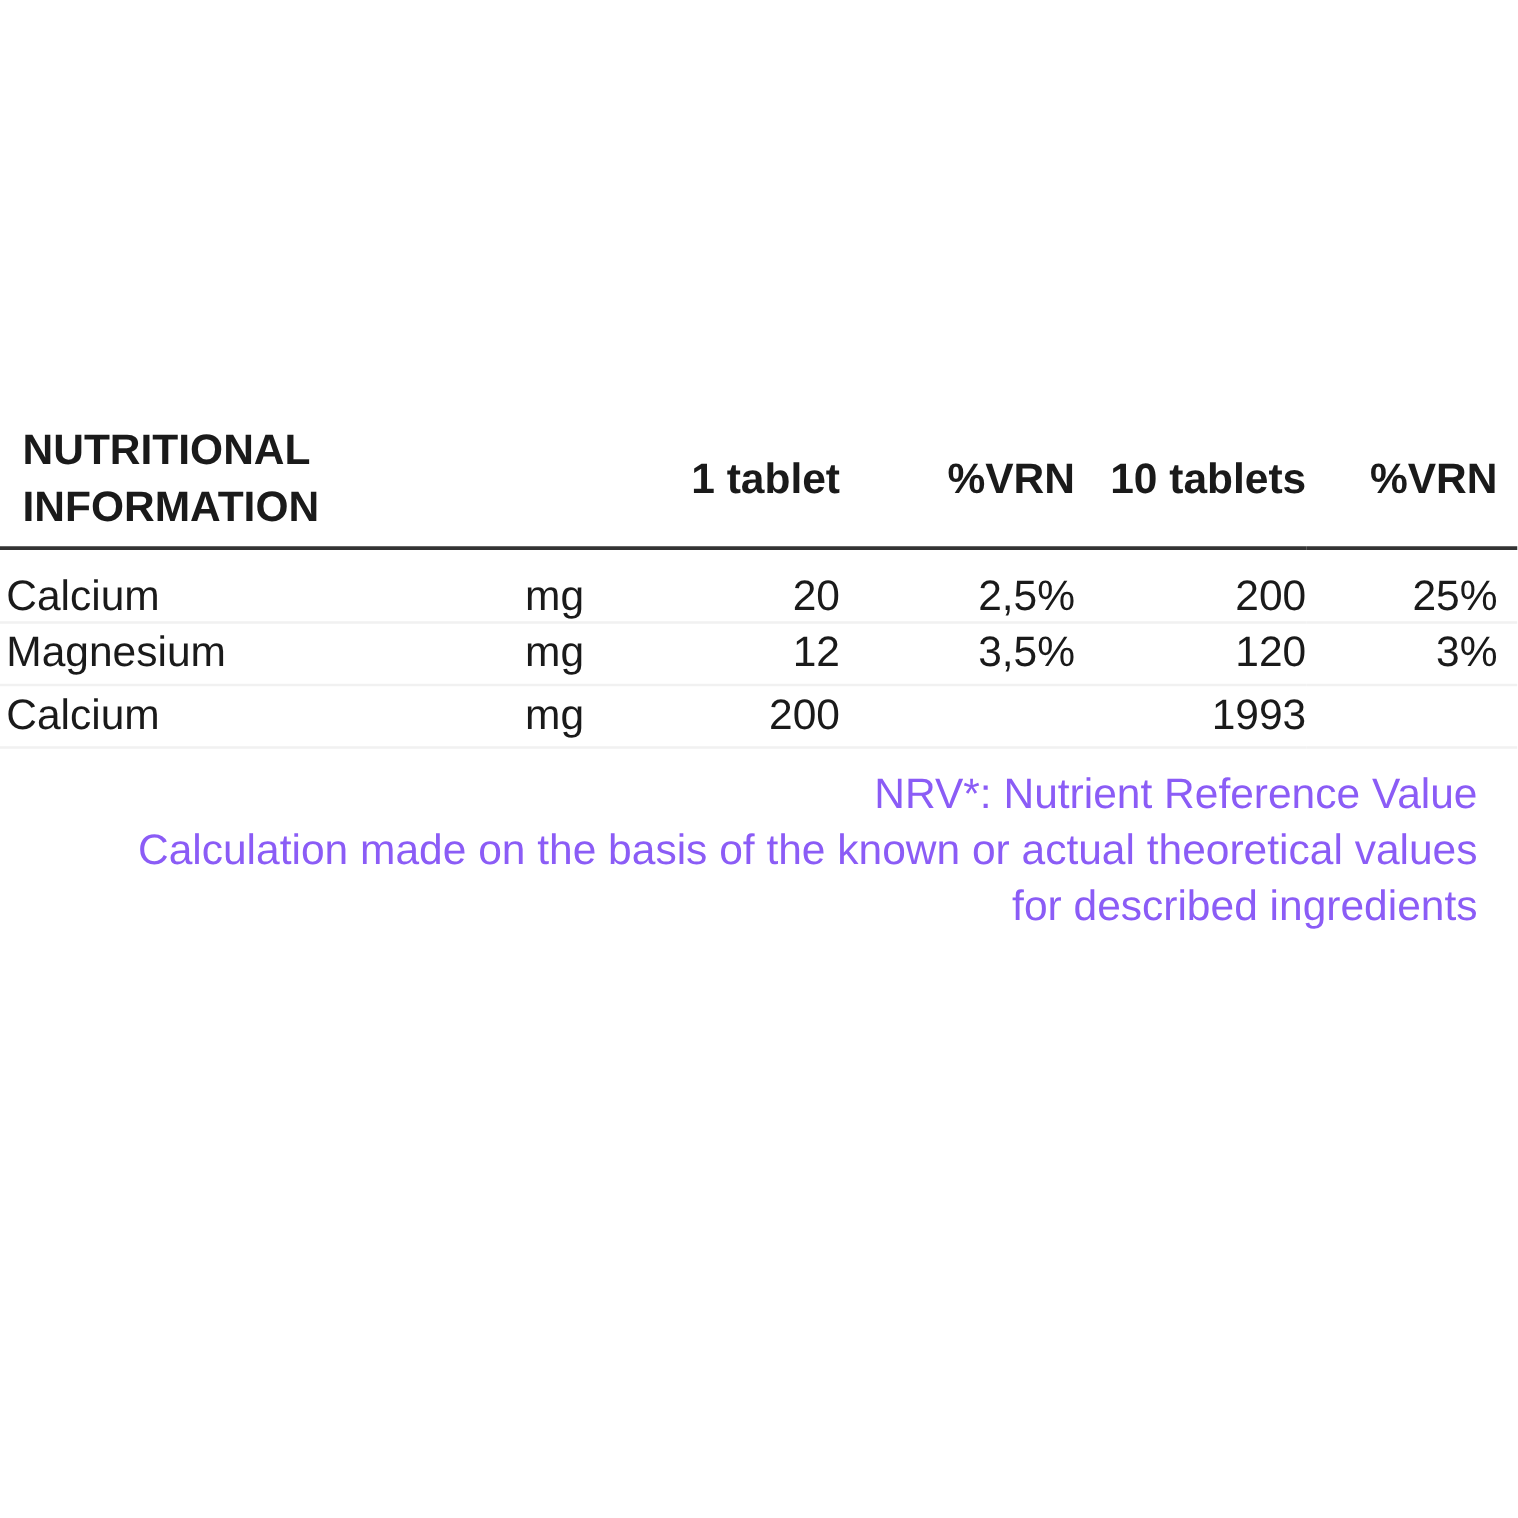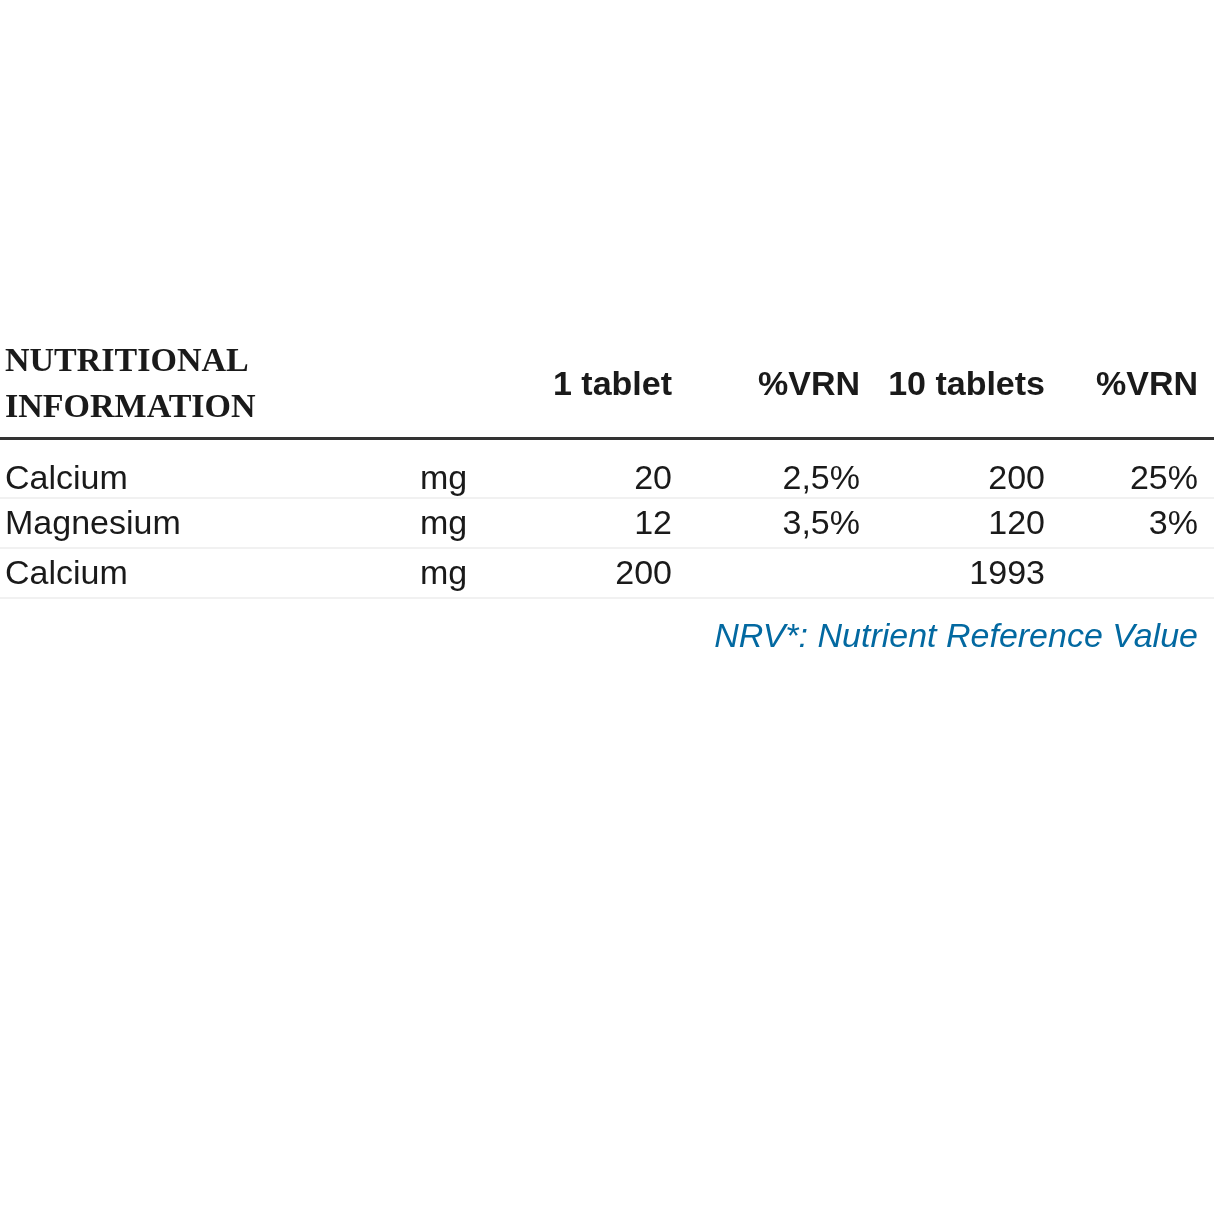--- a/index.html
+++ b/index.html
@@ -25,42 +25,41 @@
   col.c-v10  { width: 185px; }
   col.c-p10  { width: 169px; }
 
   thead th {
     height: 108px;
     vertical-align: middle;
     font-weight: bold;
     border-bottom: 3px solid #333333;
     white-space: nowrap;
   }
-  th.name-head { text-align: left; padding-left: 5px; font-family: Liberation Serif, serif; }
+  th.name-head { text-align: left; padding-left: 18px; }
   th.name-head .title-wrap { max-width: 300px; white-space: normal; line-height: 46px; }
   .num { text-align: right; }
   .last { padding-right: 16px; }
   td.unit, th.unit { text-align: left; }
 
   tbody td {
     height: 50px;
     vertical-align: middle;
     border-bottom: 2px solid #f1f1f1;
     white-space: nowrap;
   }
   tbody tr:first-child td { padding-top: 18px; }
   td.name { padding-left: 5px; text-align: left; }
 
   .footnotes {
-    padding: 14px 16px 0 100px;
+    padding: 14px 32px 0 100px;
     text-align: right;
-    font-style: italic;
     font-size: 34px;
     line-height: 45px;
-    color: #0369a1;
+    color: #8b5cf6;
   }
 </style>
 </head>
 <body>
 
 <div class="sheet">
   <table class="nutrition">
     <colgroup>
       <col class="c-name">
         <col class="c-unit">
@@ -104,14 +103,15 @@
         <td class="num">200</td>
         <td class="num"></td>
         <td class="num">1993</td>
         <td class="num last"></td>
       </tr>
     </tbody>
   </table>
 
   <div class="footnotes">
     <div>NRV*: Nutrient Reference Value</div>
+    <div>Calculation made on the basis of the known or actual theoretical values for described ingredients</div>
   </div>
 </div>
 
 </body></html>

